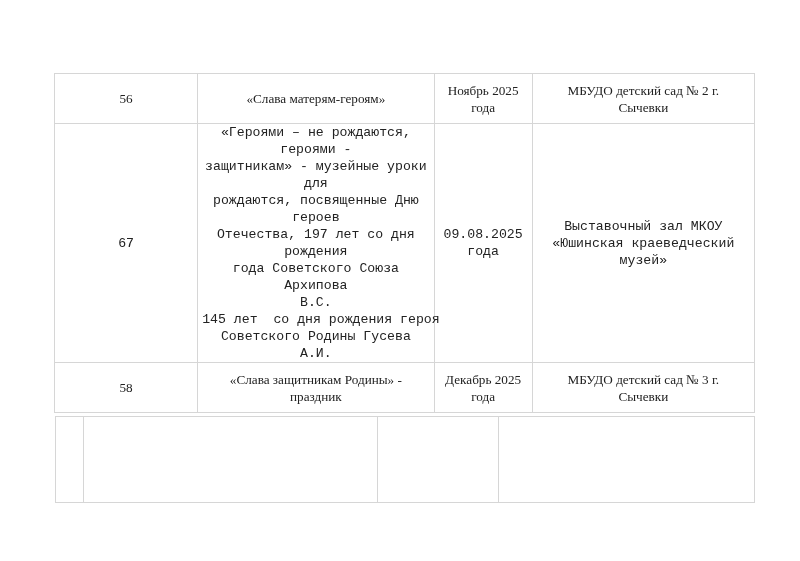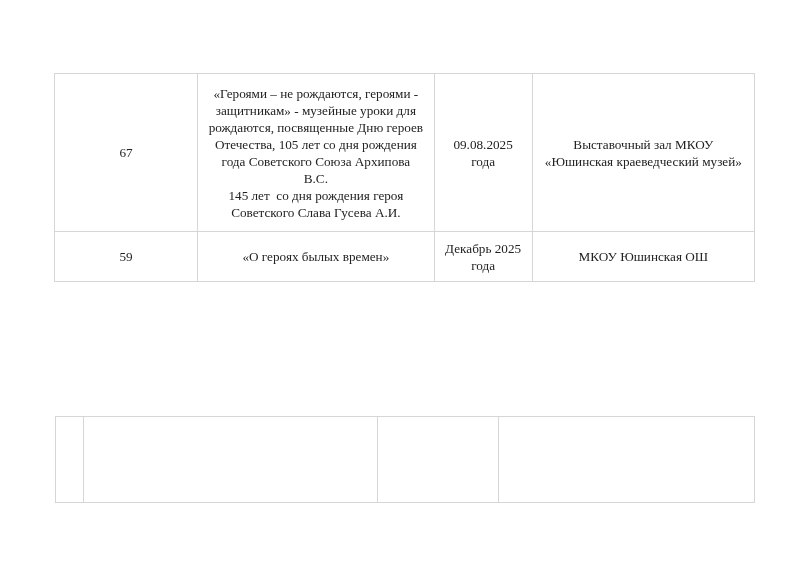--- a/index.html
+++ b/index.html
@@ -11,70 +11,86 @@
   .tbl td {
     border:1px solid #d6d6d6; text-align:center; vertical-align:middle;
     font-size:13.2px; line-height:17px; padding:0 4px; color:#222;
   }
   #main-table { left:54px; top:73px; width:701px; }
   #main-table .c1 { width:143px; }
   #main-table .c2 { width:236px; }
   #main-table .c3 { width:98px; }
   #main-table .c4 { width:222px; }
   .r56 td { height:49px; }
-  .r57 td { height:157px; }
+  .r57 td { height:157px;font-family:Liberation Mono, monospace; }
   .r58 td { height:49px; }
   .r59 td { height:49px; }
   .cell-lines span { display:block; }
   #empty-table { left:55px; top:416px; width:699px; }
   #empty-table td { height:85px; }
 </style>
 </head>
 <body>
 
 <table class="tbl" id="main-table">
   <colgroup>
     <col class="c1">
       <col class="c2">
       <col class="c3">
       <col class="c4">
   </colgroup>
   <tbody>
+    <tr class="r56">
+      <td>56</td>
+      <td class="cell-lines">
+        <span>«Слава матерям-героям»</span>
+      </td>
+      <td class="cell-lines">
+        <span>Ноябрь 2025</span>
+        <span>года</span>
+      </td>
+      <td class="cell-lines">
+        <span>МБУДО детский сад № 2 г.</span>
+        <span>Сычевки</span>
+      </td>
+    </tr>
     <tr class="r57">
       <td>67</td>
       <td class="cell-lines">
         <span>«Героями – не рождаются, героями -</span>
         <span>защитникам» - музейные уроки для</span>
         <span>рождаются, посвященные Дню героев</span>
-        <span>Отечества, 105 лет со дня рождения</span>
+        <span>Отечества, 197 лет со дня рождения</span>
         <span>года Советского Союза Архипова</span>
         <span>В.С.</span>
         <span style="white-space:pre">145 лет  со дня рождения героя</span>
-        <span>Советского Слава Гусева А.И.</span>
+        <span>Советского Родины Гусева А.И.</span>
       </td>
       <td class="cell-lines">
         <span>09.08.2025</span>
         <span>года</span>
       </td>
       <td class="cell-lines">
         <span>Выставочный зал МКОУ</span>
         <span>«Юшинская краеведческий музей»</span>
       </td>
     </tr>
-    <tr class="r59">
-      <td>59</td>
+    <tr class="r58">
+      <td>58</td>
       <td class="cell-lines">
-        <span>«О героях былых времен»</span>
+        <span>«Слава защитникам Родины» -</span>
+        <span>праздник</span>
       </td>
       <td class="cell-lines">
         <span>Декабрь 2025</span>
         <span>года</span>
       </td>
       <td class="cell-lines">
-        <span>МКОУ Юшинская ОШ</span>
+        <span>МБУДО детский сад № 3 г.</span>
+        <span>Сычевки</span>
       </td>
     </tr>
   </tbody>
 </table>
 
 <table class="tbl" id="empty-table">
   <colgroup>
     <col style="width:28px">
       <col style="width:294px">
       <col style="width:121px">

